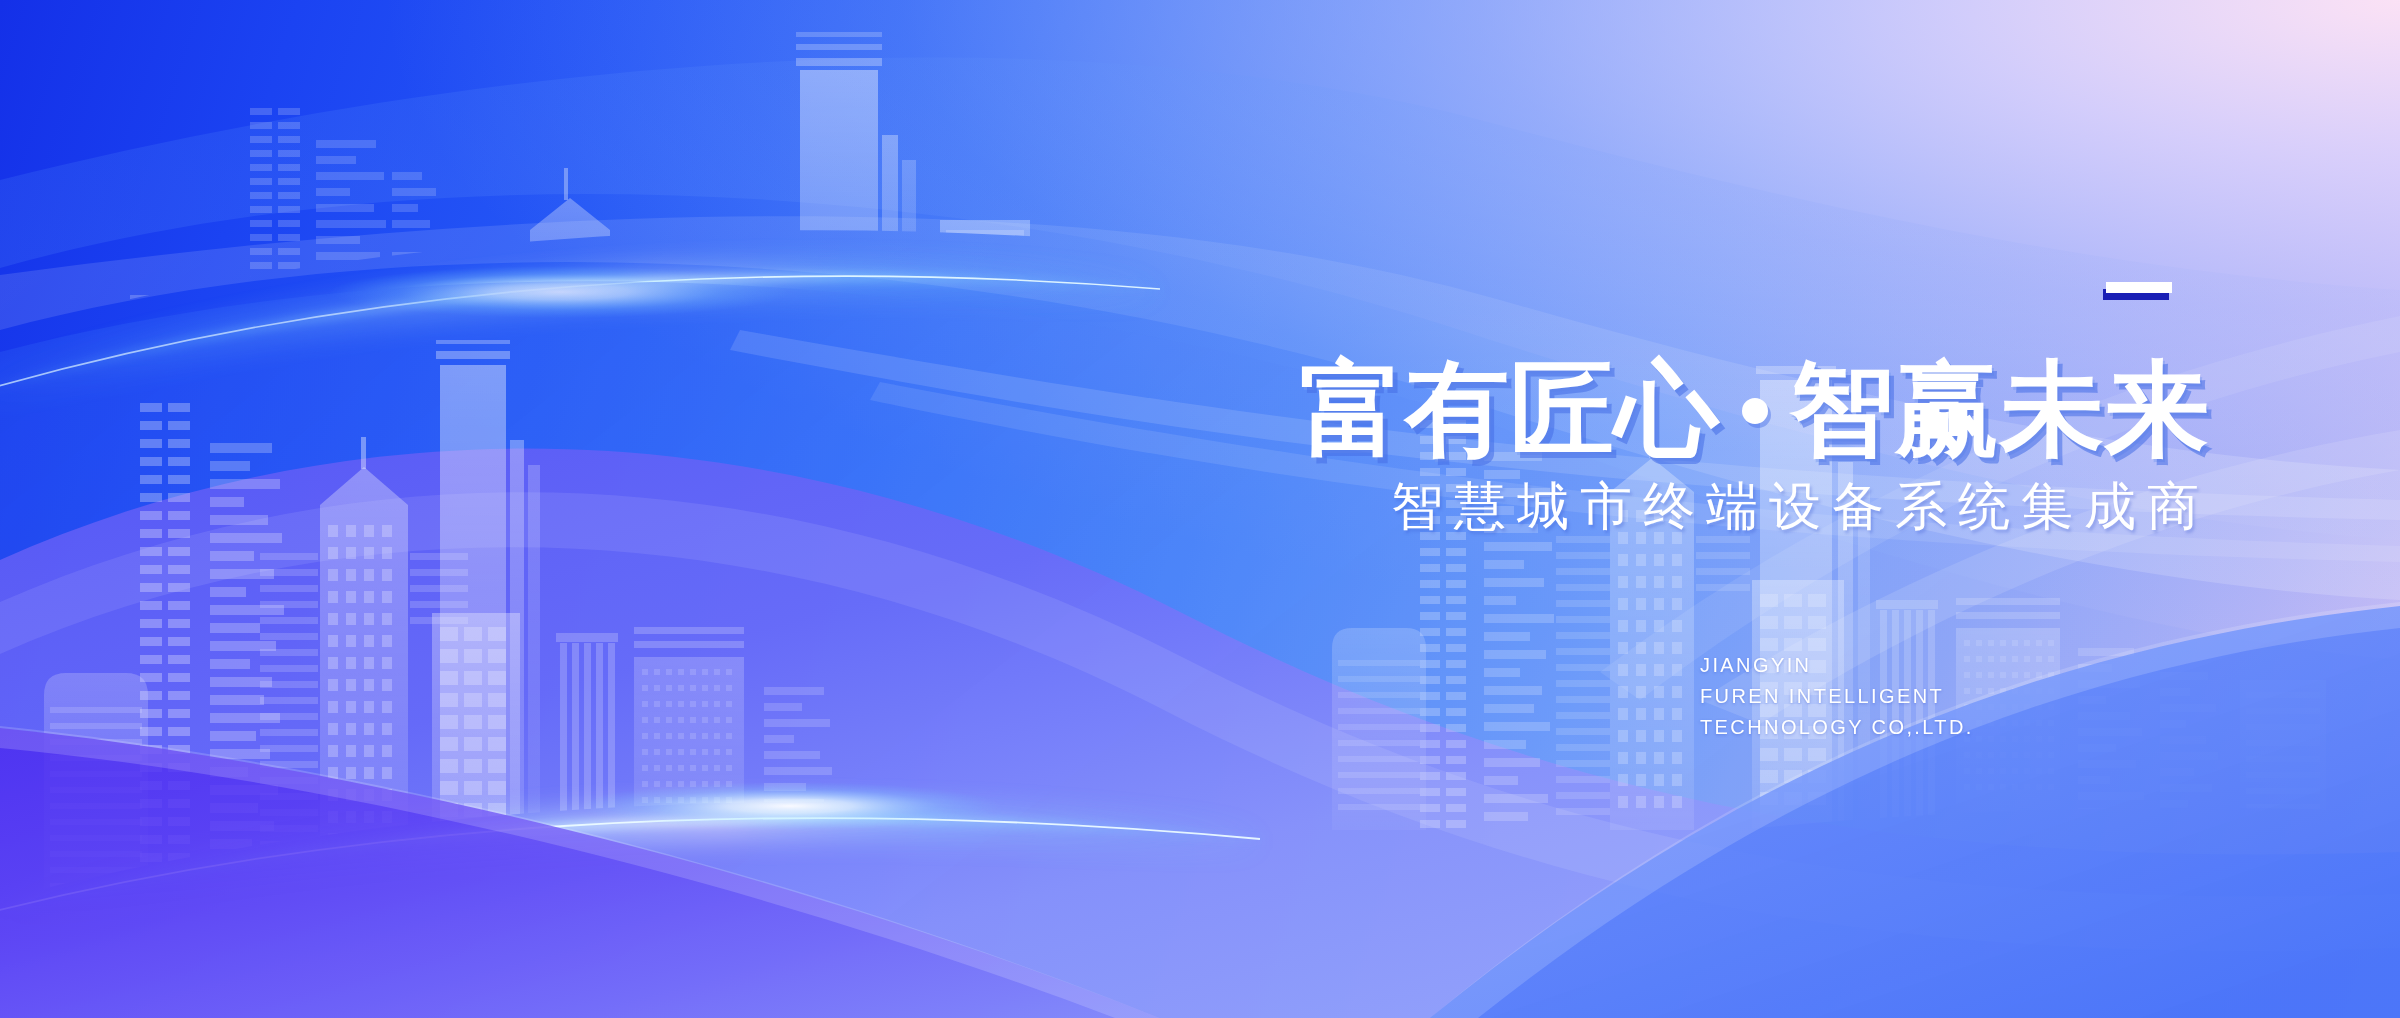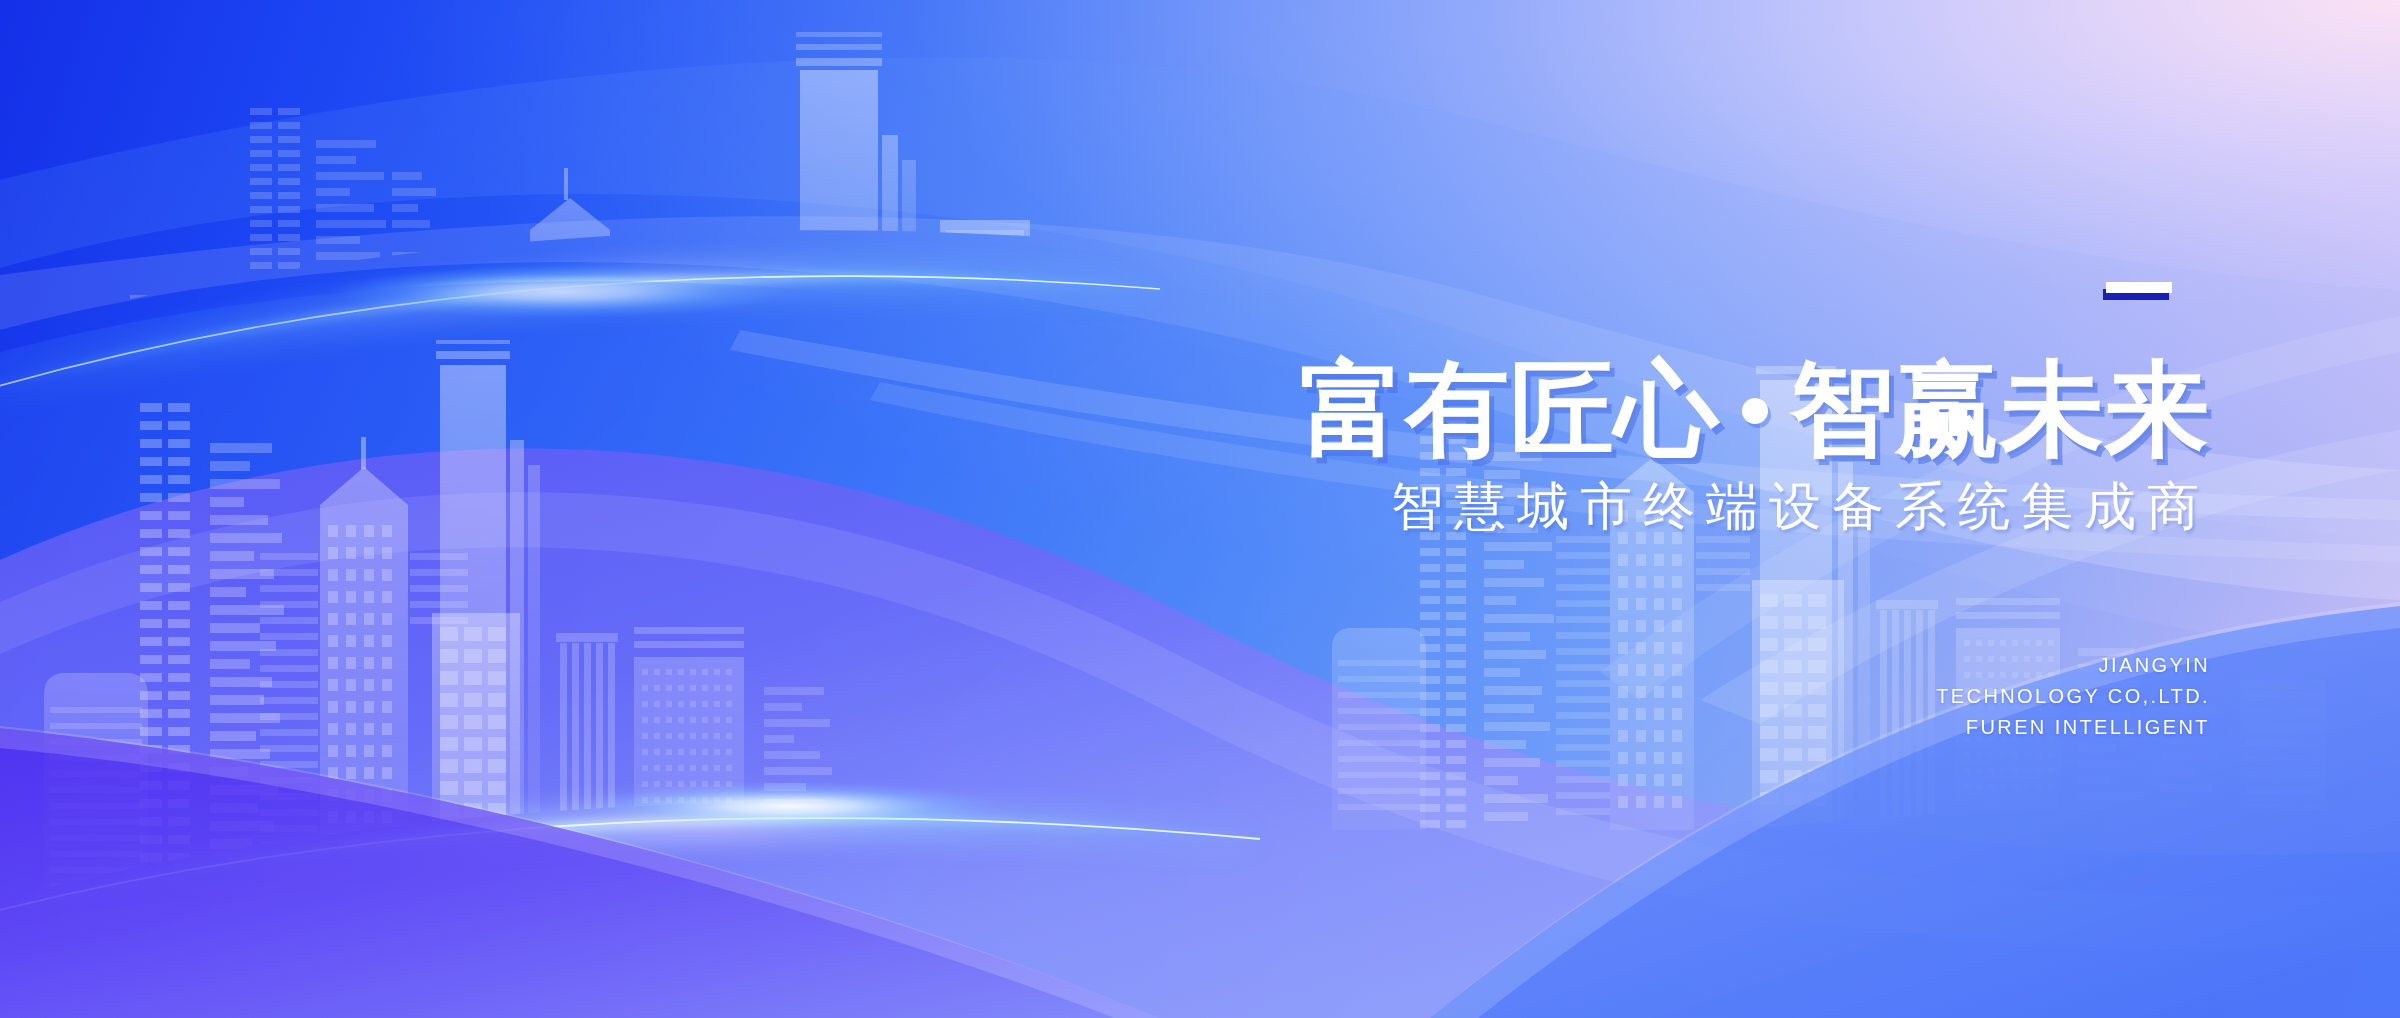--- a/index.html
+++ b/index.html
@@ -101,21 +101,20 @@
     text-indent: 11px;
     white-space: nowrap;
     text-shadow: 2px 3px 3px rgba(50,80,200,0.28);
   }
 
   .company {
     position: absolute;
     left: 1700px;
     top: 650px;
     width: 510px;
-    text-align: right;
     font-family: "Liberation Sans", "DejaVu Sans", sans-serif;
     font-size: 20px;
     line-height: 1.55;
     letter-spacing: 2.4px;
     color: #ffffff;
     text-shadow: 0 1px 3px rgba(40,70,190,0.35);
   }
   .company div { white-space: nowrap; }
 </style>
 </head>
@@ -1235,18 +1234,18 @@
     <div class="topdash"></div>
 
     <div class="headline">
       <span>富有匠心</span><span class="dot"></span><span>智赢未来</span>
     </div>
 
     <div class="subline">智慧城市终端设备系统集成商</div>
 
     <div class="company">
       <div>JIANGYIN</div>
+      <div>FUREN INTELLIGENT</div>
       <div>TECHNOLOGY CO,.LTD.</div>
-      <div>FUREN INTELLIGENT</div>
     </div>
 
   </div>
 </div>
 
 </body></html>

